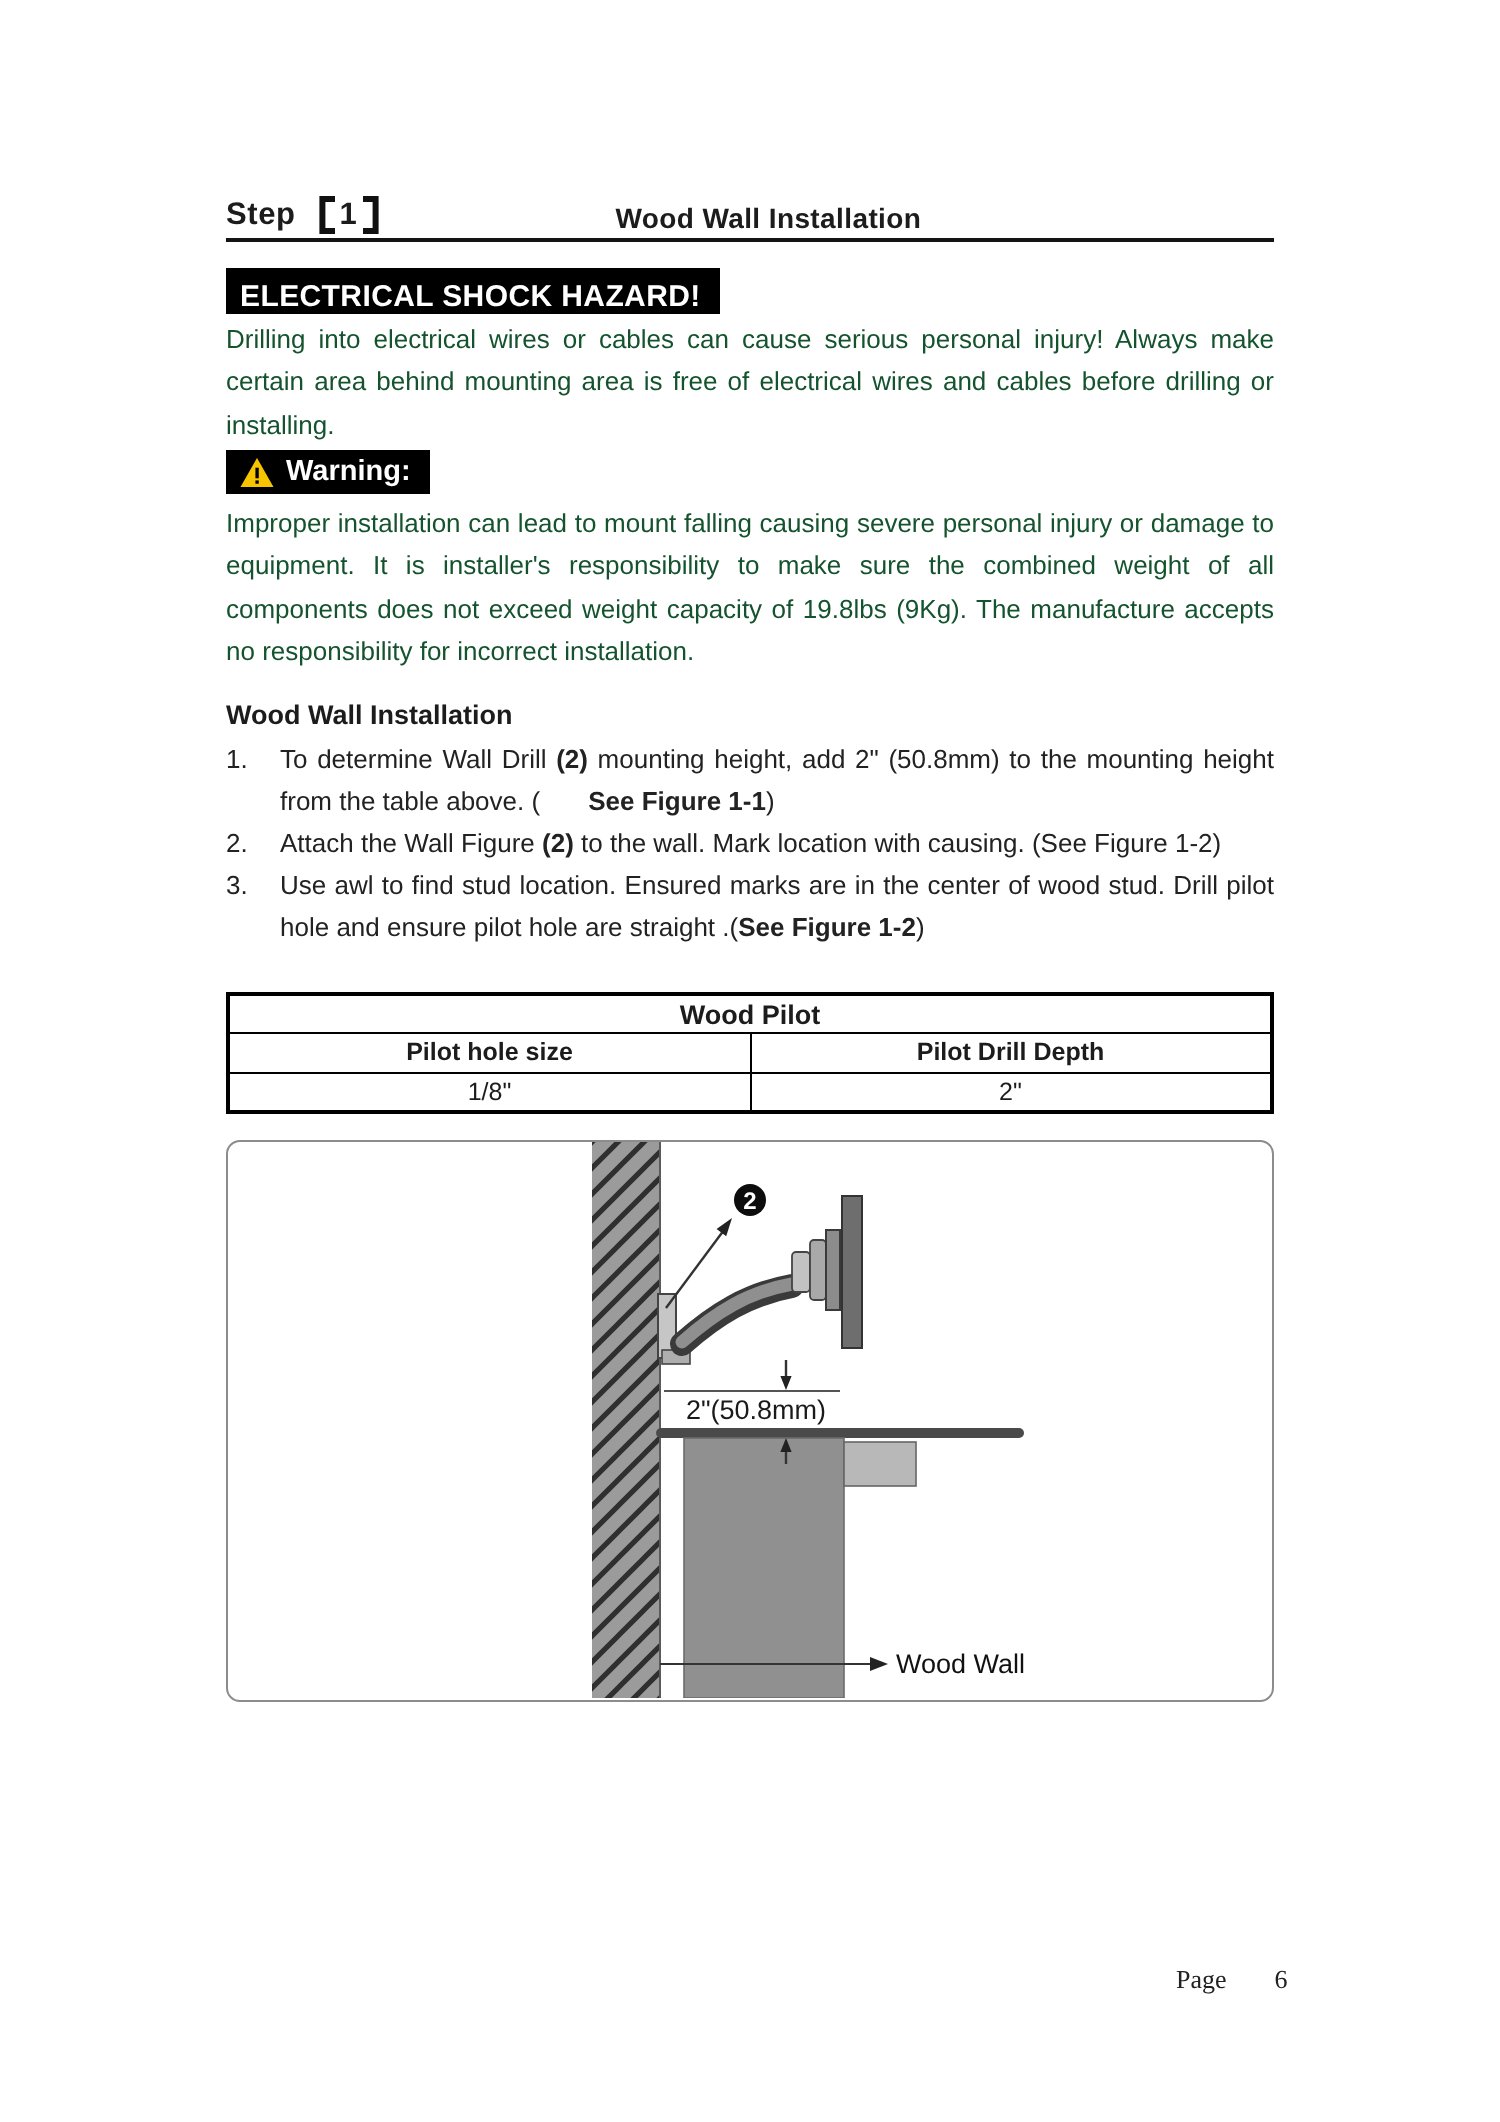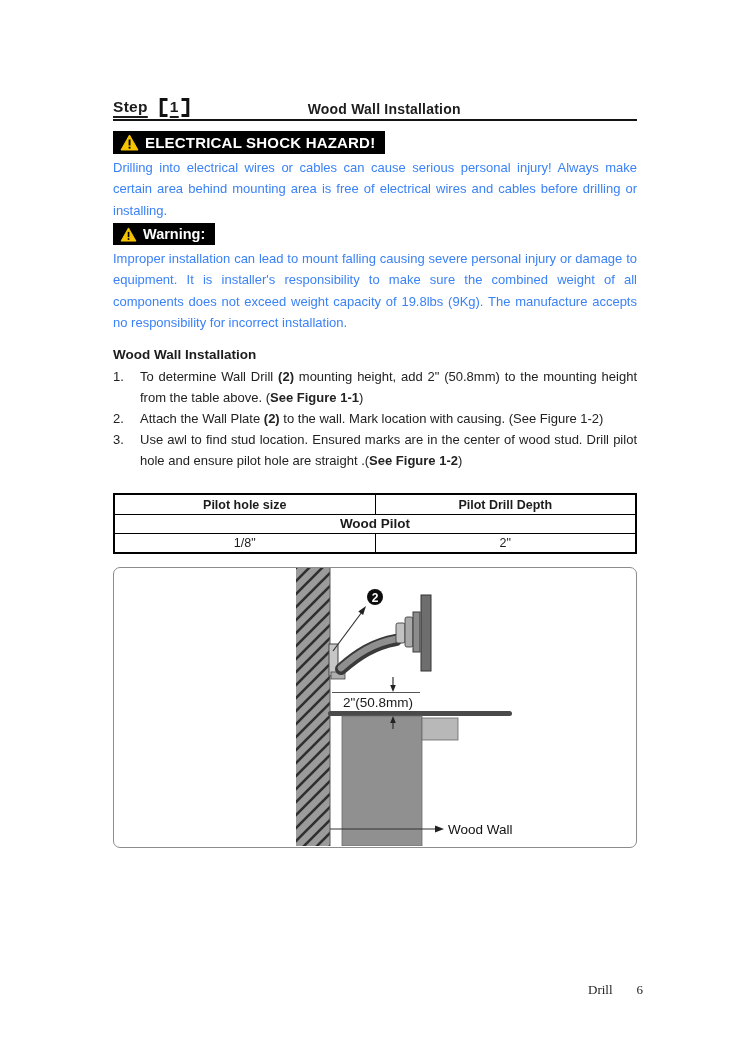--- a/index.html
+++ b/index.html
@@ -12,43 +12,43 @@
   .content { position:absolute; left:113px; top:0; width:524px; }
 
   
   .doc-header {
     margin-top:99px; position:relative; height:22px;
     border-bottom:2.5px solid #141414;
   }
   .step-group {
     position:absolute; left:0; bottom:2px;
     font-size:15.5px; font-weight:bold; letter-spacing:.3px;
-    text-decoration:underline; text-decoration-thickness:2px; text-underline-offset:4px;
-    display:inline-flex; align-items:flex-start; gap:1px;
+    text-decoration-thickness:2px; text-underline-offset:4px;
+    display:inline-flex; align-items:flex-end; gap:1px;
   }
   .step-group .step-word { margin-right:9px; }
   .bracket-svg { display:inline-block; vertical-align:-3px; }
   .header-title {
     position:absolute; left:50%; transform:translateX(-44%); bottom:2px;
     font-size:14px; font-weight:bold; letter-spacing:.2px; white-space:nowrap;
   }
 
   
   .banner {
     background:#000; color:#fff; font-weight:bold;
     display:inline-flex; align-items:center; gap:6px;
     padding:0 10px 0 7px; height:23px;
   }
-  .hazard-banner { margin-top:10px; font-size:15px; letter-spacing:.2px; }
+  .hazard-banner { margin-top:10px; font-size:15px; letter-spacing:.2px;flex-direction:column; }
   .warning-banner { margin-top:2px; font-size:14.5px; height:22px; }
   .tri-icon { display:inline-block; }
 
   .body-par {
     margin-top:2px; font-size:13px; line-height:21.4px;
-    text-align:justify; color:#3b82f6;
+    text-align:justify; color:#14532d;
   }
 
   
   .section-heading { margin-top:14px; font-size:13.5px; font-weight:bold; }
   .steps { margin-top:5px; }
   .step-item { display:flex; font-size:13px; line-height:20.8px; color:#222; }
   .step-item .num { width:27px; flex:0 0 27px; }
   .step-item .txt { flex:1; text-align:justify; }
 
   
@@ -122,41 +122,41 @@
     <span>Warning:</span>
   </div>
   <p class="body-par">Improper installation can lead to mount falling causing severe personal injury or damage to equipment. It is installer's responsibility to make sure the combined weight of all components does not exceed weight capacity of 19.8lbs (9Kg). The manufacture accepts no responsibility for incorrect installation.</p>
 
   
   <div class="section-heading">Wood Wall Installation</div>
 
   <div class="steps">
     <div class="step-item">
       <span class="num">1.</span>
-      <span class="txt"><span>To determine Wall Drill </span><span style="font-weight: bold;">(2)</span><span> mounting height, add 2" (50.8mm) to the mounting height from the table above. (</span><span style="font-weight: bold;">See Figure 1-1</span><span>)</span></span>
+      <span class="txt"><span>To determine Wall Drill </span><span style="font-weight: bold;">(2)</span><span> mounting height, add 2" (50.8mm) to the mounting height from the table above. (</span><span style="font-weight: bold; margin-left: 24px;">See Figure 1-1</span><span>)</span></span>
     </div>
     <div class="step-item">
       <span class="num">2.</span>
-      <span class="txt"><span>Attach the Wall Plate </span><span style="font-weight: bold;">(2)</span><span> to the wall. Mark location with causing. (</span><span style="font-weight: normal;">See Figure 1-2</span><span>)</span></span>
+      <span class="txt"><span>Attach the Wall Figure </span><span style="font-weight: bold;">(2)</span><span> to the wall. Mark location with causing. (</span><span style="font-weight: normal;">See Figure 1-2</span><span>)</span></span>
     </div>
     <div class="step-item">
       <span class="num">3.</span>
       <span class="txt"><span>Use awl to find stud location. Ensured marks are in the center of wood stud. Drill pilot hole and ensure pilot hole are straight .(</span><span style="font-weight: bold;">See Figure 1-2</span><span>)</span></span>
     </div>
   </div>
 
   
   <table class="wood-pilot">
     <tbody>
       <tr>
+        <td colspan="2" class="title-cell">Wood Pilot</td>
+      </tr>
+      <tr>
         <th>Pilot hole size</th>
         <th>Pilot Drill Depth</th>
-      </tr>
-      <tr>
-        <td colspan="2" class="title-cell">Wood Pilot</td>
       </tr>
       <tr>
         <td>1/8"</td>
         <td>2"</td>
       </tr>
     </tbody>
   </table>
 
   
   <div class="figure-box">
@@ -199,14 +199,14 @@
       <line x1="216" y1="261" x2="322" y2="261" stroke="#333" stroke-width="1.1"></line>
       <polygon points="330,261 321,257.5 321,264.5" fill="#222"></polygon>
       <text x="334" y="265.5" font-size="13.5" fill="#111">Wood Wall</text>
     </svg>
   </div>
 
 
 </div>
 
 <div class="page-footer">
-  <span>Drill</span><span class="pgnum">6</span>
+  <span>Page</span><span class="pgnum">6</span>
 </div>
 
 </body></html>

